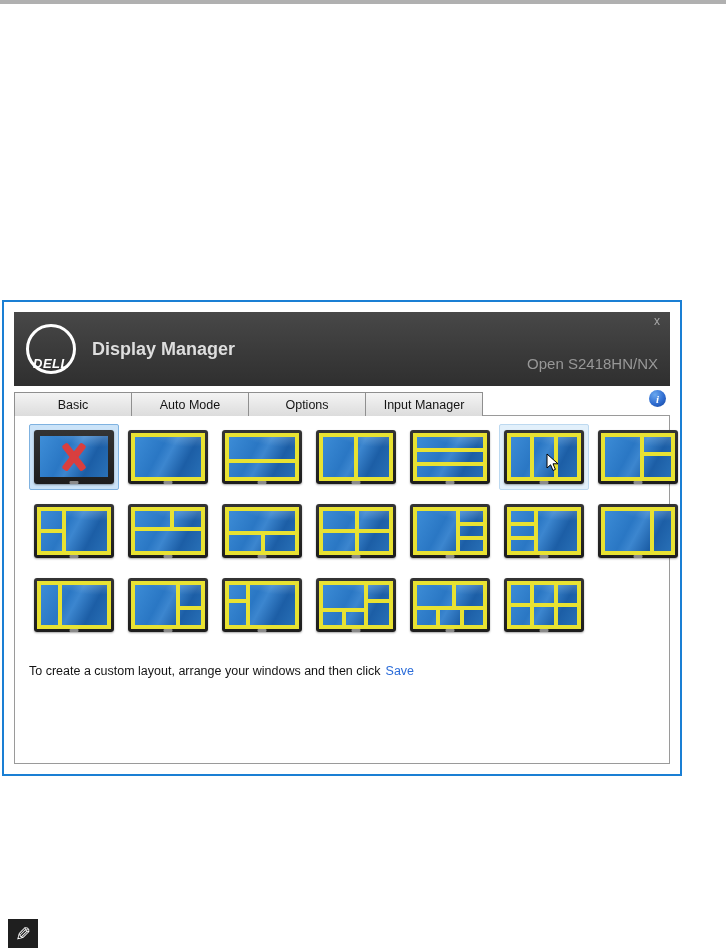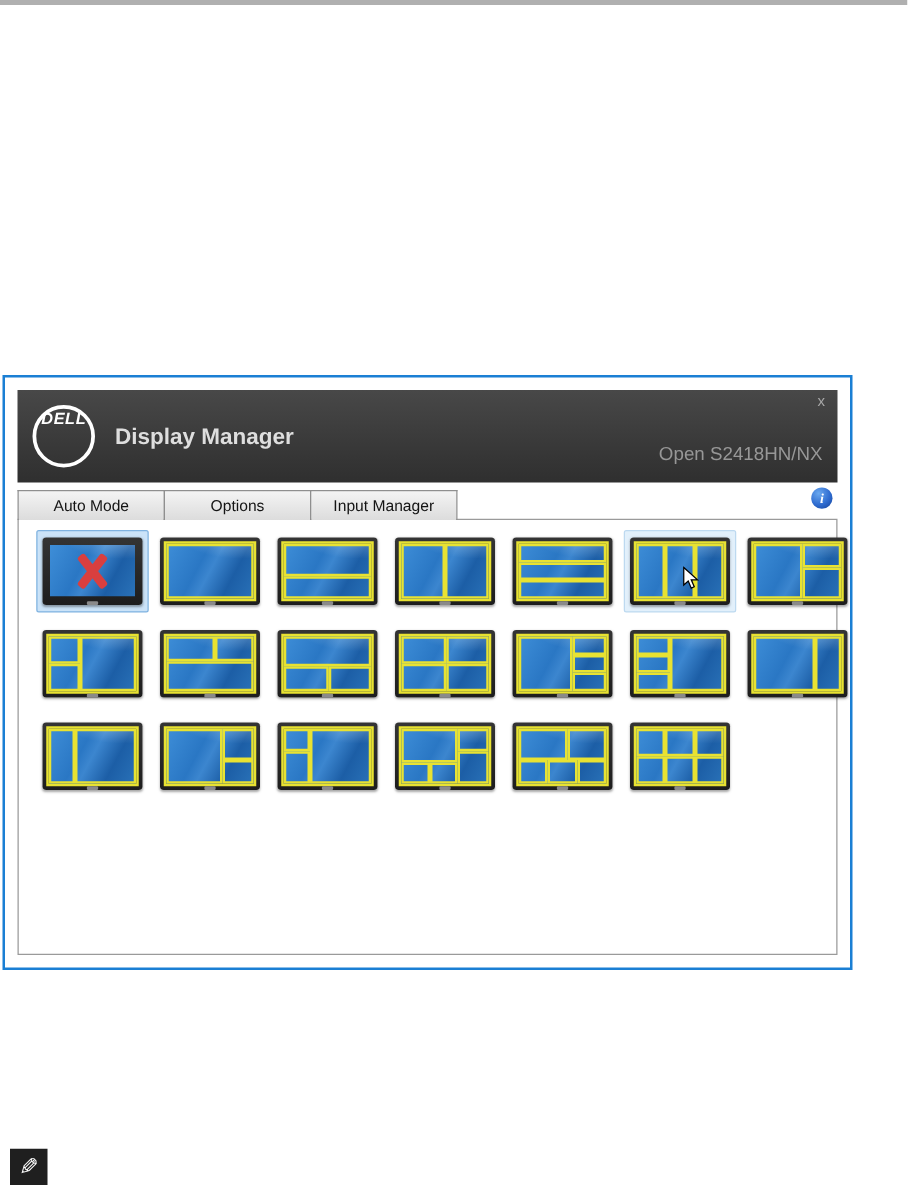--- a/index.html
+++ b/index.html
@@ -12,21 +12,21 @@
   .page{position:relative;width:726px;height:948px;background:#fff}
   .page-topbar{position:absolute;left:0;top:0;width:726px;height:4px;background:#b0b0b0}
 
   
   .app-window{position:absolute;left:2px;top:300px;width:680px;height:476px;
     border:2px solid var(--accent);background:#fff;padding:10px;display:flex;flex-direction:column}
   .titlebar{position:relative;height:74px;flex:0 0 74px;
     background:linear-gradient(180deg,#484848,#3a3a3a 55%,#2f2f2f);
     display:flex;align-items:center;padding:0 12px}
   .dell-logo{width:50px;height:50px;border:3px solid #fff;border-radius:50%;
-    display:flex;align-items:flex-start;justify-content:center;flex:0 0 auto}
+    display:flex;align-items:flex-end;justify-content:center;flex:0 0 auto}
   .dell-logo span{color:#fff;font-size:13px;font-weight:bold;letter-spacing:.5px;font-style:italic}
   .app-title{color:var(--titlebar-text);font-size:18px;margin-left:16px;font-weight:700}
   .model-name{position:absolute;right:12px;bottom:14px;color:var(--model-text);font-size:15px}
   .close-x{position:absolute;right:10px;top:3px;color:#a8a8a8;font-size:12px;line-height:12px;cursor:default}
 
   
   .tabrow{position:relative;height:28px;flex:0 0 28px;margin-top:2px;display:flex;align-items:flex-end;z-index:2}
   .tab{width:118px;height:24px;margin-right:-1px;border:1px solid #8f8f8f;border-bottom:none;
     background:linear-gradient(180deg,#f4f4f4,#dcdcdc);display:flex;align-items:center;justify-content:center;
     font-size:12.5px;color:#141414}
@@ -81,20 +81,21 @@
     <div class="titlebar">
       <div class="dell-logo">
         <span>DELL</span>
       </div>
       <div class="app-title">Display Manager</div>
       <div class="model-name">Open S2418HN/NX</div>
       <div class="close-x">x</div>
     </div>
 
     <div class="tabrow">
+      <div class="tab">Basic</div>
       <div class="tab">Auto Mode</div>
       <div class="tab">Options</div>
       <div class="tab">Input Manager</div>
       <div class="info-icon">i</div>
     </div>
 
     <div class="panel">
       <div class="layout-grid">
           <div class="layout-row">
             <div class="thumb-wrap selected">
@@ -282,20 +283,23 @@
                   <div class="zone" style="left: 33%; top: 0%; width: 34%; height: 50%;"></div>
                   <div class="zone" style="left: 67%; top: 0%; width: 33%; height: 50%;"></div>
                   <div class="zone" style="left: 0%; top: 50%; width: 33%; height: 50%;"></div>
                   <div class="zone" style="left: 33%; top: 50%; width: 34%; height: 50%;"></div>
                   <div class="zone" style="left: 67%; top: 50%; width: 33%; height: 50%;"></div>
                 </div>
               </div>
             </div>
           </div>
         </div>
+      <div class="panel-footer">
+        <span>To create a custom layout, arrange your windows and then click</span><a class="save-link" href="#">Save</a>
+      </div>
     </div>
 
   </div>
 
   <div class="note-icon">
     <span>✎</span>
   </div>
 </div>
 
 </body></html>

